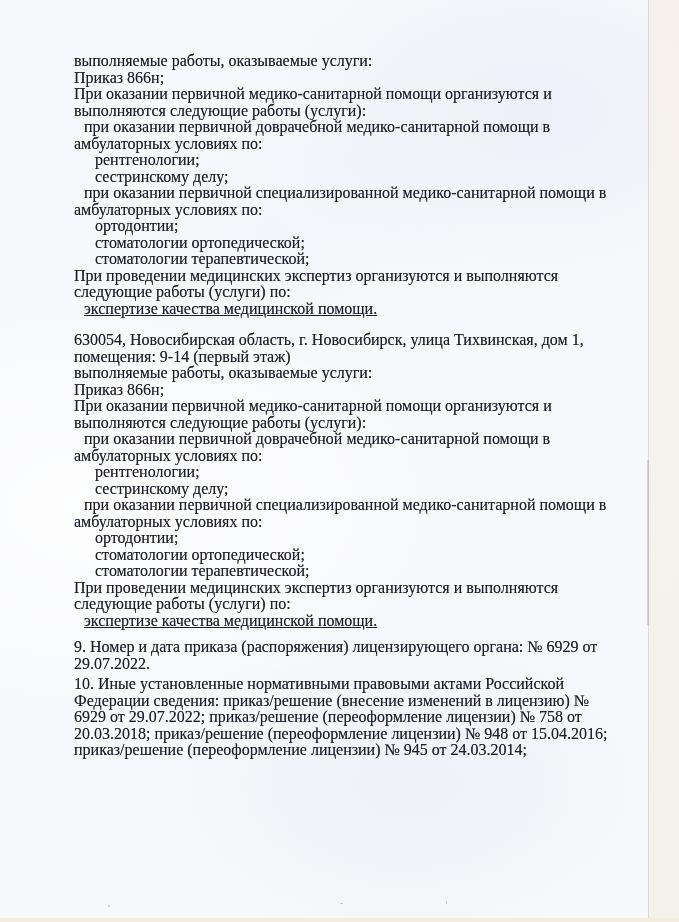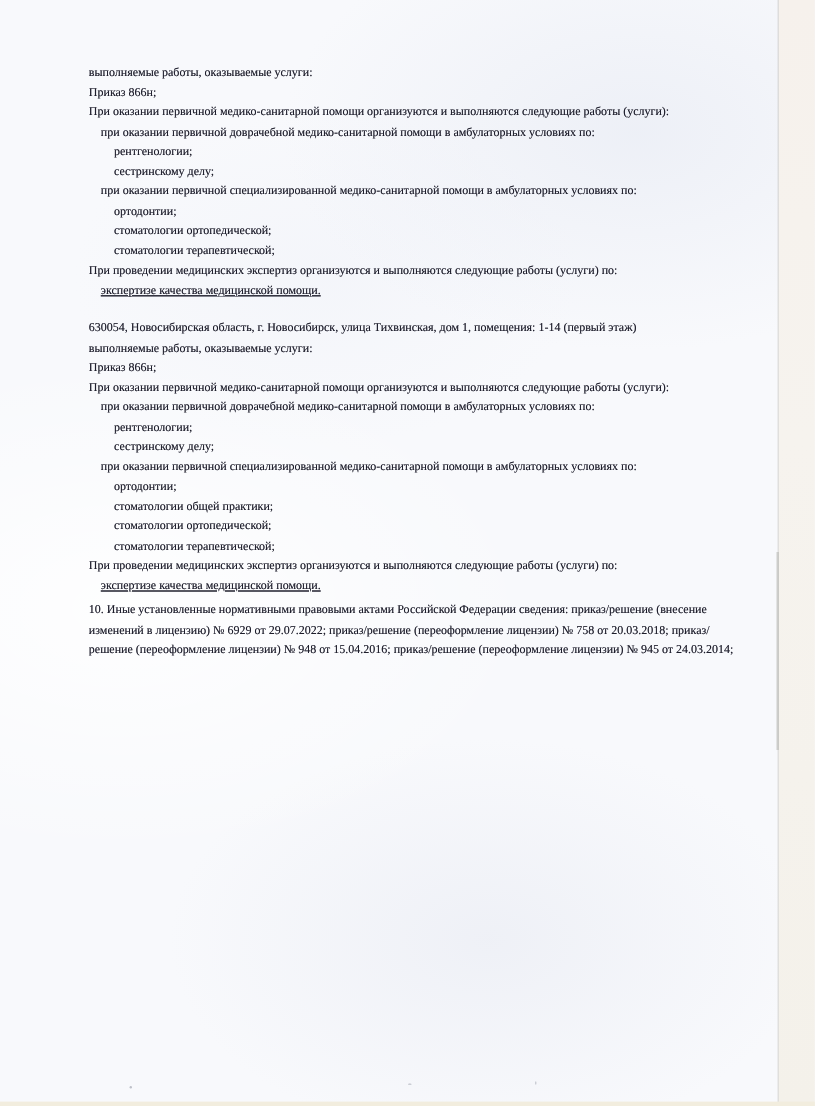--- a/index.html
+++ b/index.html
@@ -32,21 +32,21 @@
   .scan-strip-bottom{
     position:absolute;left:0;bottom:0;width:679px;height:4px;
     background:#f2edde;
   }
   .speck{position:absolute;width:2px;height:2px;border-radius:50%;background:rgba(120,124,140,0.45);}
   .speck.s1{left:108px;top:905px;}
   .speck.s2{left:340px;top:903px;width:3px;height:1px;}
   .speck.s3{left:446px;top:901px;height:3px;width:1px;}
   .text-col{
     position:absolute;left:74px;top:53px;width:542px;
-    font-size:10px;line-height:16.5px;color:#1d1d2b;
+    font-size:16px;line-height:16.5px;color:#1d1d2b;
     text-shadow:0 0 0.4px rgba(29,29,43,0.55);
   }
   .p{text-indent:0;}
   .ind1{text-indent:10px;font-family:Liberation Serif, serif;}
   .ind1s{padding-left:10px;text-decoration:underline;}
   .li{padding-left:21px;}
   .gap-addr{margin-top:15px;}
   .gap-9{margin-top:10px;}
   .gap-10{margin-top:4px;}
 </style>
@@ -63,35 +63,35 @@
     <div class="ind1">при оказании первичной доврачебной медико-санитарной помощи в амбулаторных условиях по:</div>
     <div class="li">рентгенологии;</div>
     <div class="li">сестринскому делу;</div>
     <div class="ind1">при оказании первичной специализированной медико-санитарной помощи в амбулаторных условиях по:</div>
     <div class="li">ортодонтии;</div>
     <div class="li">стоматологии ортопедической;</div>
     <div class="li">стоматологии терапевтической;</div>
     <div class="p">При проведении медицинских экспертиз организуются и выполняются следующие работы (услуги) по:</div>
     <div class="ind1s">экспертизе качества медицинской помощи.</div>
 
-    <div class="p gap-addr">630054, Новосибирская область, г. Новосибирск, улица Тихвинская, дом 1, помещения: 1-14 (первый этаж)</div>
+    <div class="p gap-addr">630054, Новосибирская область, г. Новосибирск, улица Тихвинская, дом 1, помещения: 9-14 (первый этаж)</div>
     <div class="p">выполняемые работы, оказываемые услуги:</div>
     <div class="p">Приказ 866н;</div>
     <div class="p">При оказании первичной медико-санитарной помощи организуются и выполняются следующие работы (услуги):</div>
     <div class="ind1">при оказании первичной доврачебной медико-санитарной помощи в амбулаторных условиях по:</div>
     <div class="li">рентгенологии;</div>
     <div class="li">сестринскому делу;</div>
     <div class="ind1">при оказании первичной специализированной медико-санитарной помощи в амбулаторных условиях по:</div>
     <div class="li">ортодонтии;</div>
-    <div class="li">стоматологии общей практики;</div>
     <div class="li">стоматологии ортопедической;</div>
     <div class="li">стоматологии терапевтической;</div>
     <div class="p">При проведении медицинских экспертиз организуются и выполняются следующие работы (услуги) по:</div>
     <div class="ind1s">экспертизе качества медицинской помощи.</div>
 
+    <div class="p gap-9">9. Номер и дата приказа (распоряжения) лицензирующего органа: № 6929 от 29.07.2022.</div>
     <div class="p gap-10">10. Иные установленные нормативными правовыми актами Российской Федерации сведения: приказ/решение (внесение изменений в лицензию) № 6929 от 29.07.2022; приказ/решение (переоформление лицензии) № 758 от 20.03.2018; приказ/решение (переоформление лицензии) № 948 от 15.04.2016; приказ/решение (переоформление лицензии) № 945 от 24.03.2014;</div>
 
   </div>
 
   <div class="scan-strip-right"></div>
   <div class="scan-edge-line"></div>
   <div class="scan-edge-dark"></div>
   <div class="scan-strip-bottom"></div>
   <div class="speck s1"></div>
   <div class="speck s2"></div>

